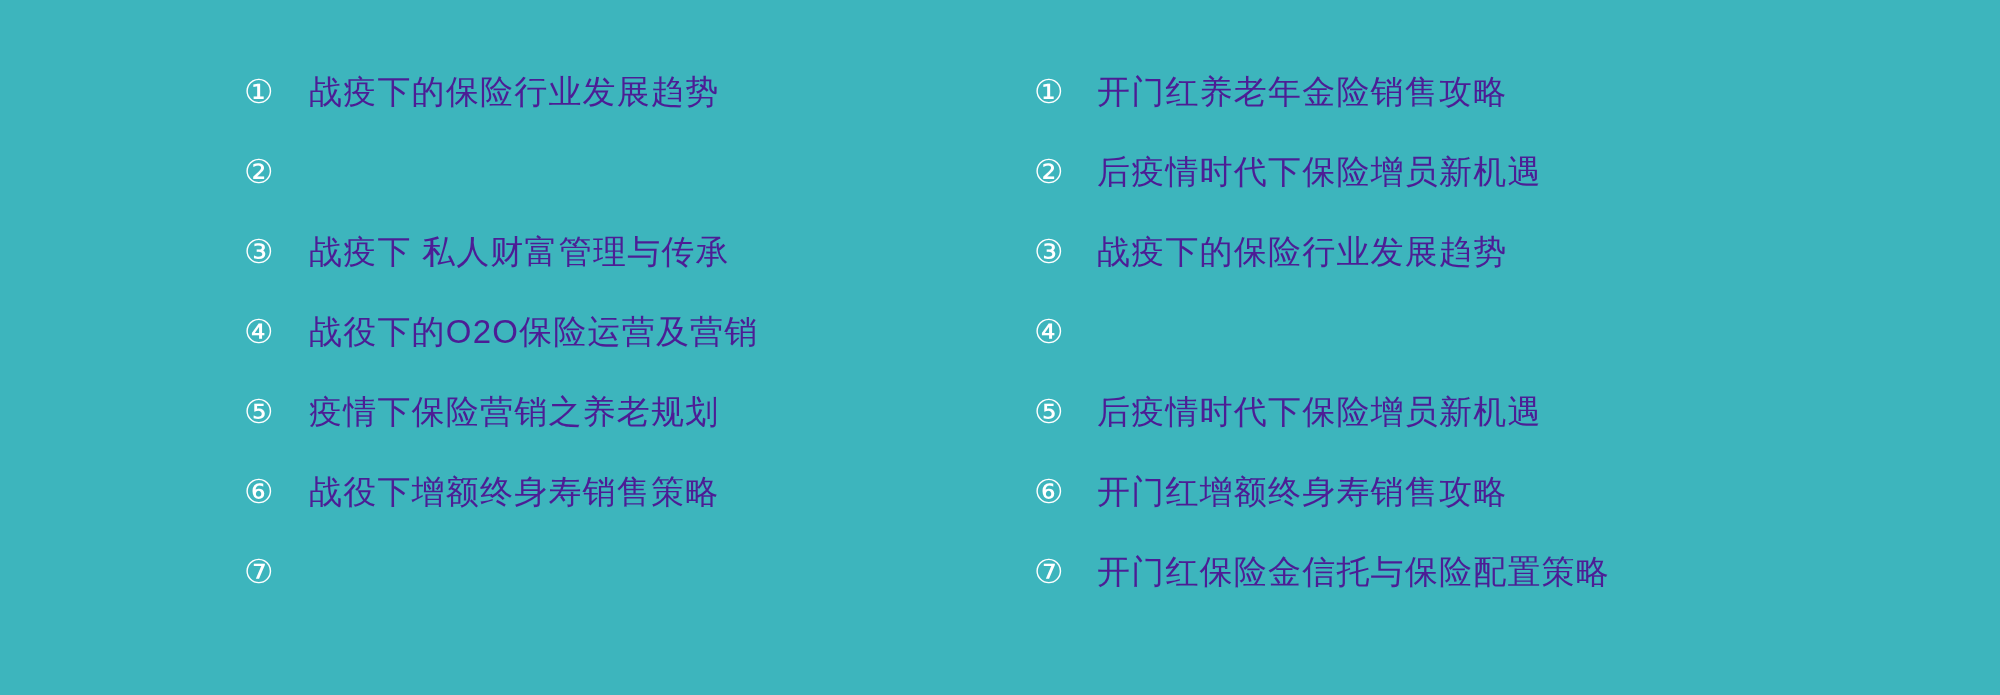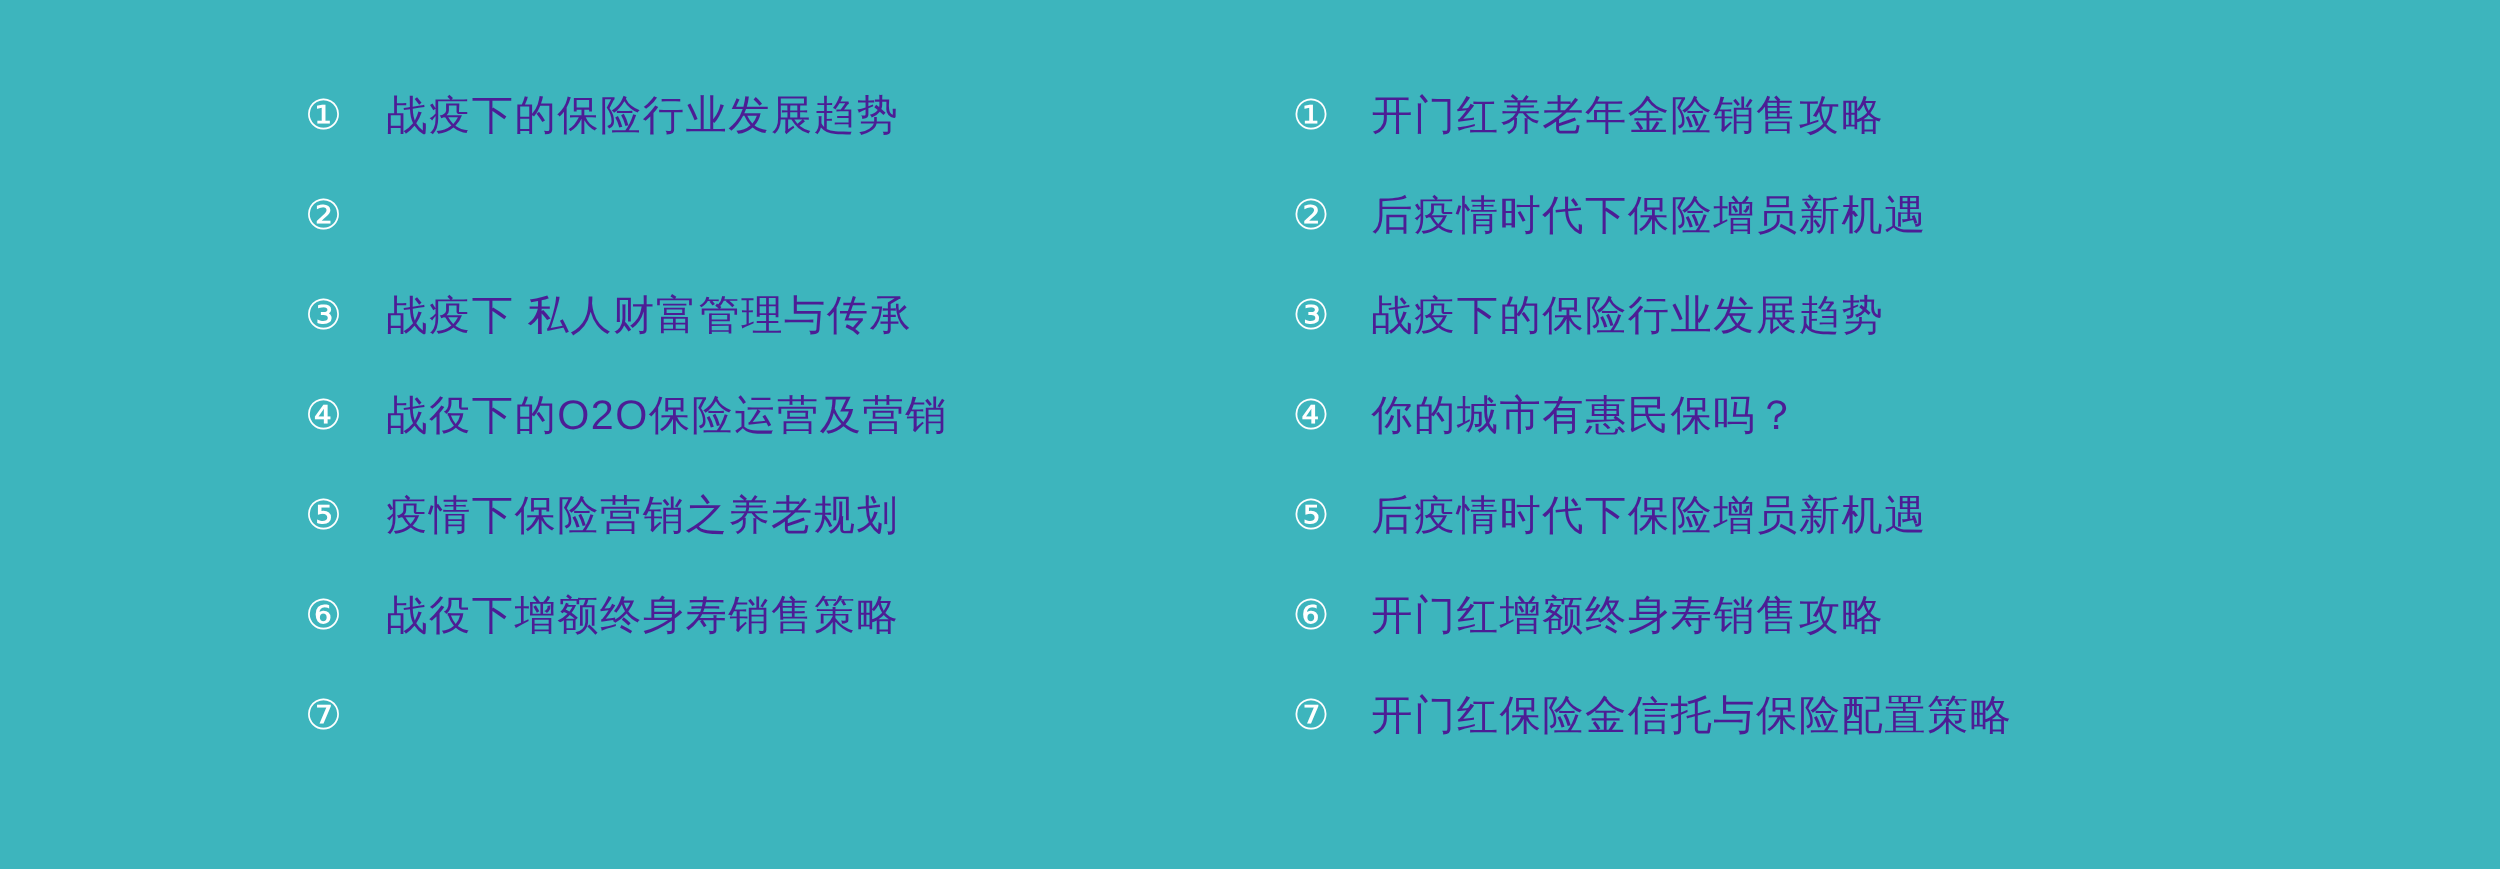--- a/index.html
+++ b/index.html
@@ -117,21 +117,20 @@
       <span class="item-title">后疫情时代下保险增员新机遇</span>
     </div>
 
     <div class="course-item">
       <span class="item-index">③</span>
       <span class="item-title">战疫下的保险行业发展趋势</span>
     </div>
 
     <div class="course-item">
       <span class="item-index">④</span>
-      <span class="item-title">你的城市有惠民保吗？</span>
     </div>
 
     <div class="course-item">
       <span class="item-index">⑤</span>
       <span class="item-title">后疫情时代下保险增员新机遇</span>
     </div>
 
     <div class="course-item">
       <span class="item-index">⑥</span>
       <span class="item-title">开门红增额终身寿销售攻略</span>

